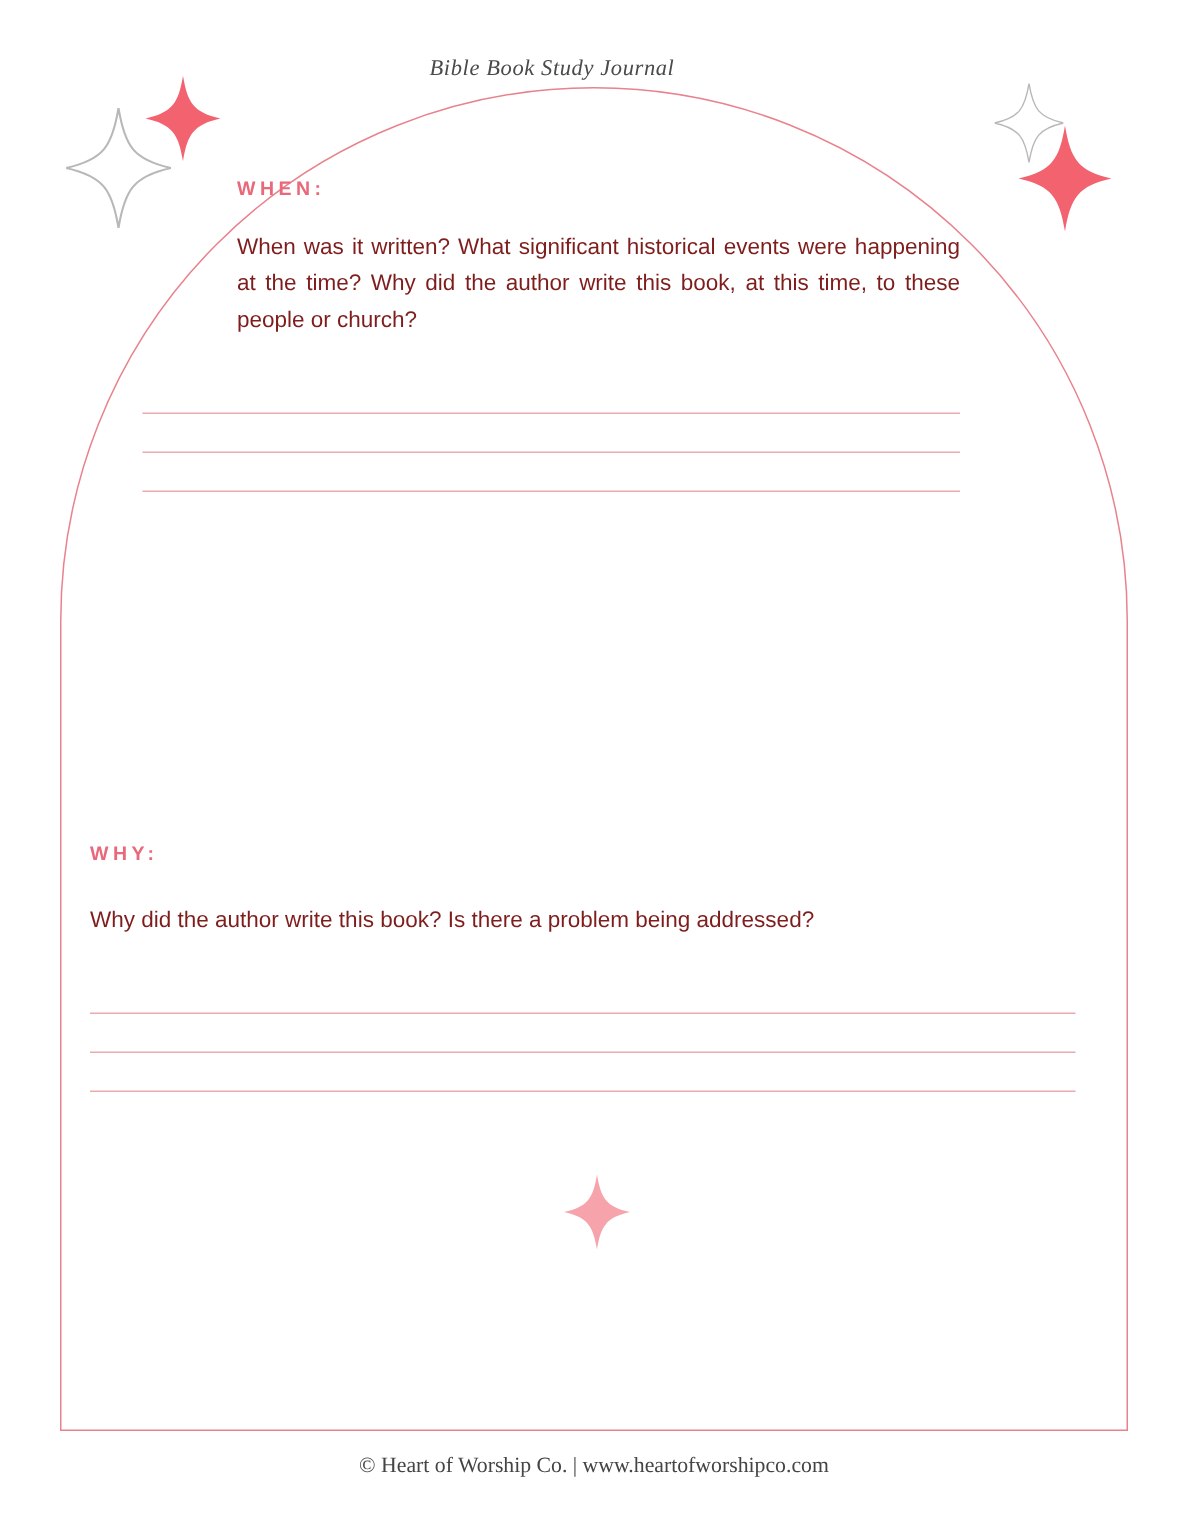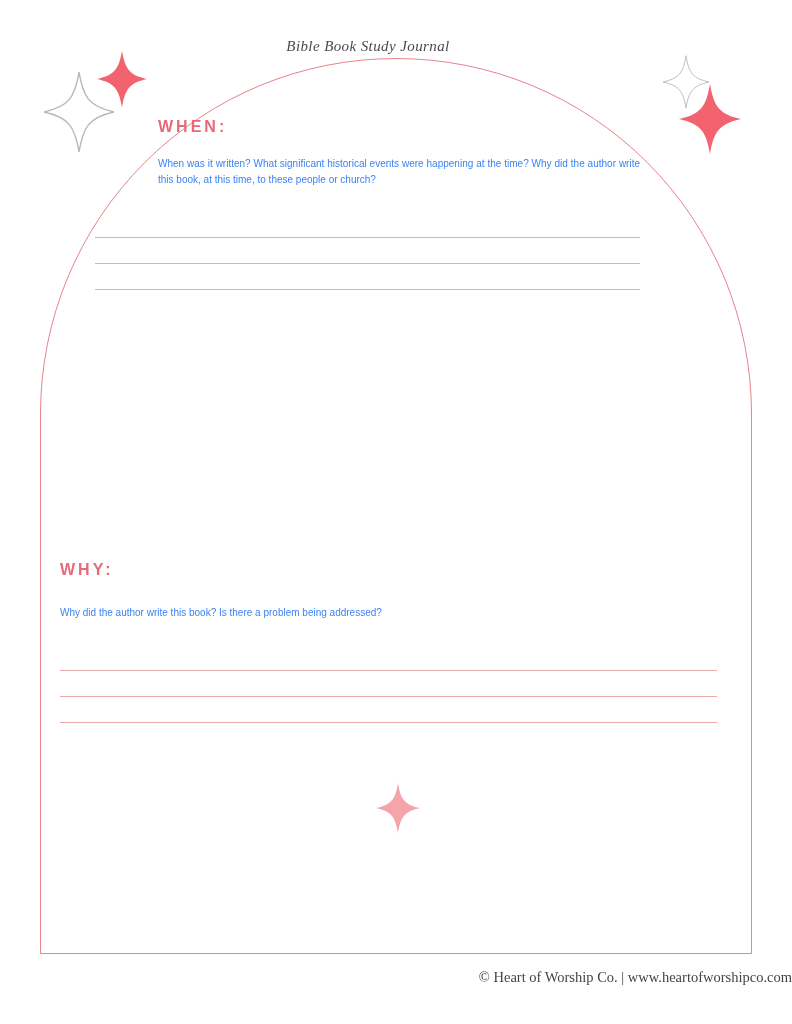--- a/index.html
+++ b/index.html
@@ -58,29 +58,29 @@
     width: 100%;
     height: 100%;
     display: block;
   }
 
   
   .section {
     position: absolute;
   }
   .section-title {
-    font-size: 16px;
+    font-size: 13px;
     font-weight: bold;
     letter-spacing: 3px;
     color: #e8697a;
   }
   .section-body {
-    font-size: 10px;
+    font-size: 15px;
     line-height: 1.62;
-    color: #3b82f6;
+    color: #7f1d1d;
     margin-top: 20px;
   }
   .section-body.justified {
     text-align: justify;
   }
   .lines {
     margin-top: 22px;
   }
   .write-line {
     border-bottom: 1px solid #eba9b0;
@@ -116,21 +116,21 @@
   }
   #sec-why .section-body { margin-top: 26px; }
   #sec-why .lines { margin-top: 24px; }
 
   
   .footer {
     position: absolute;
     bottom: 38px;
     left: 0;
     width: 792px;
-    text-align: right;
+    text-align: center;
     font-family: "Liberation Serif", serif;
     font-size: 14.5px;
     color: #444444;
   }
 </style>
 </head>
 <body>
 
 <div class="page">
 

